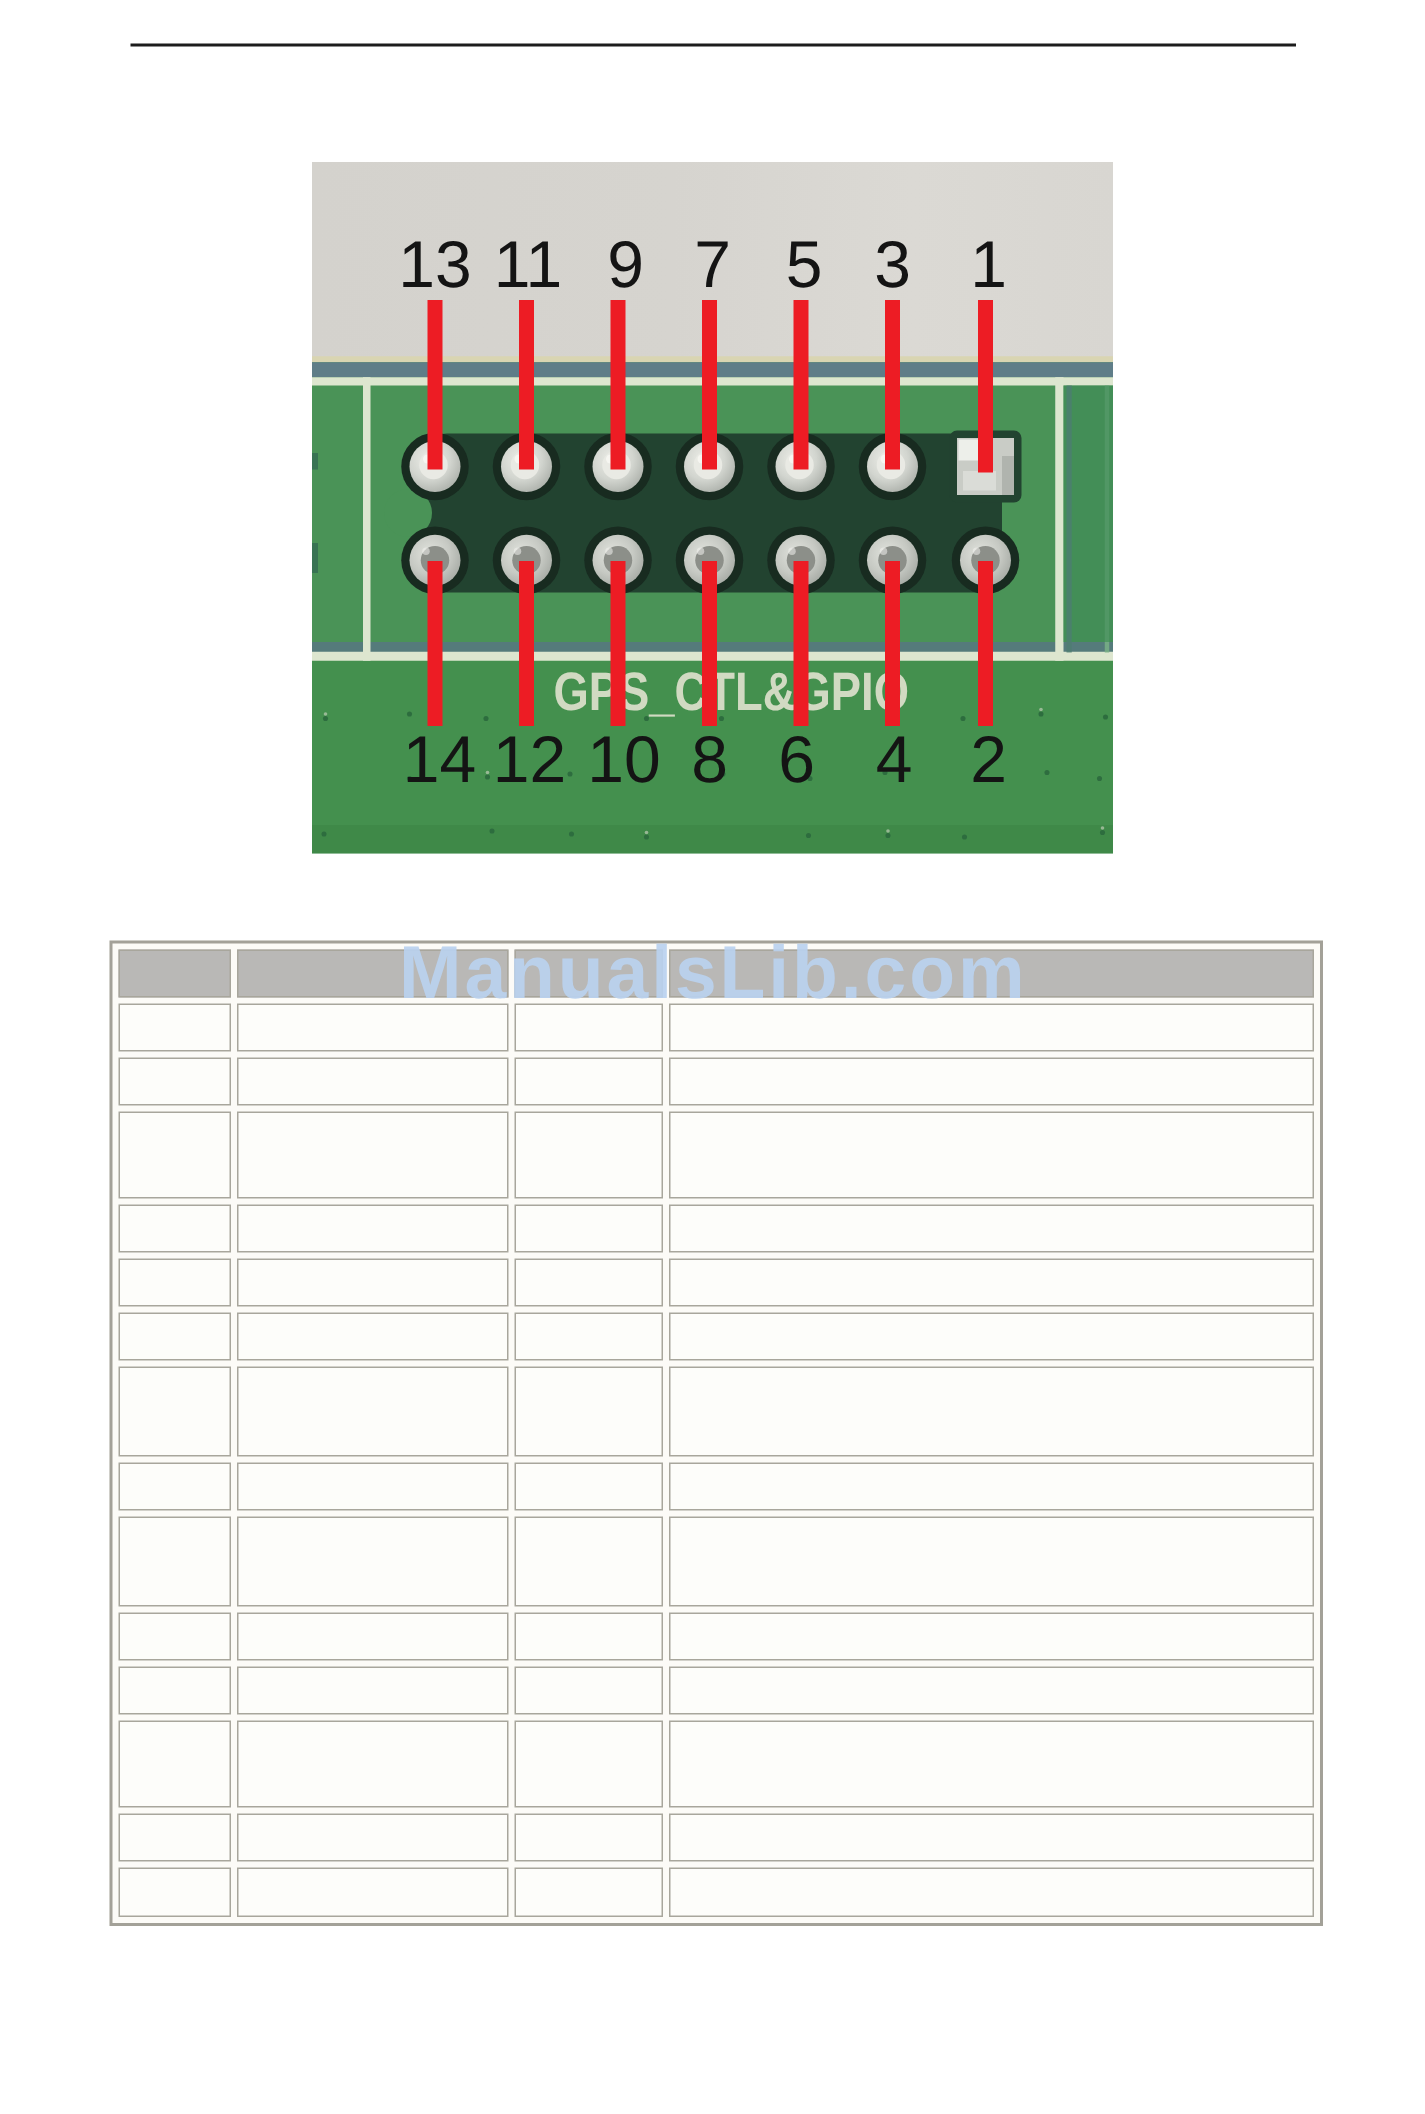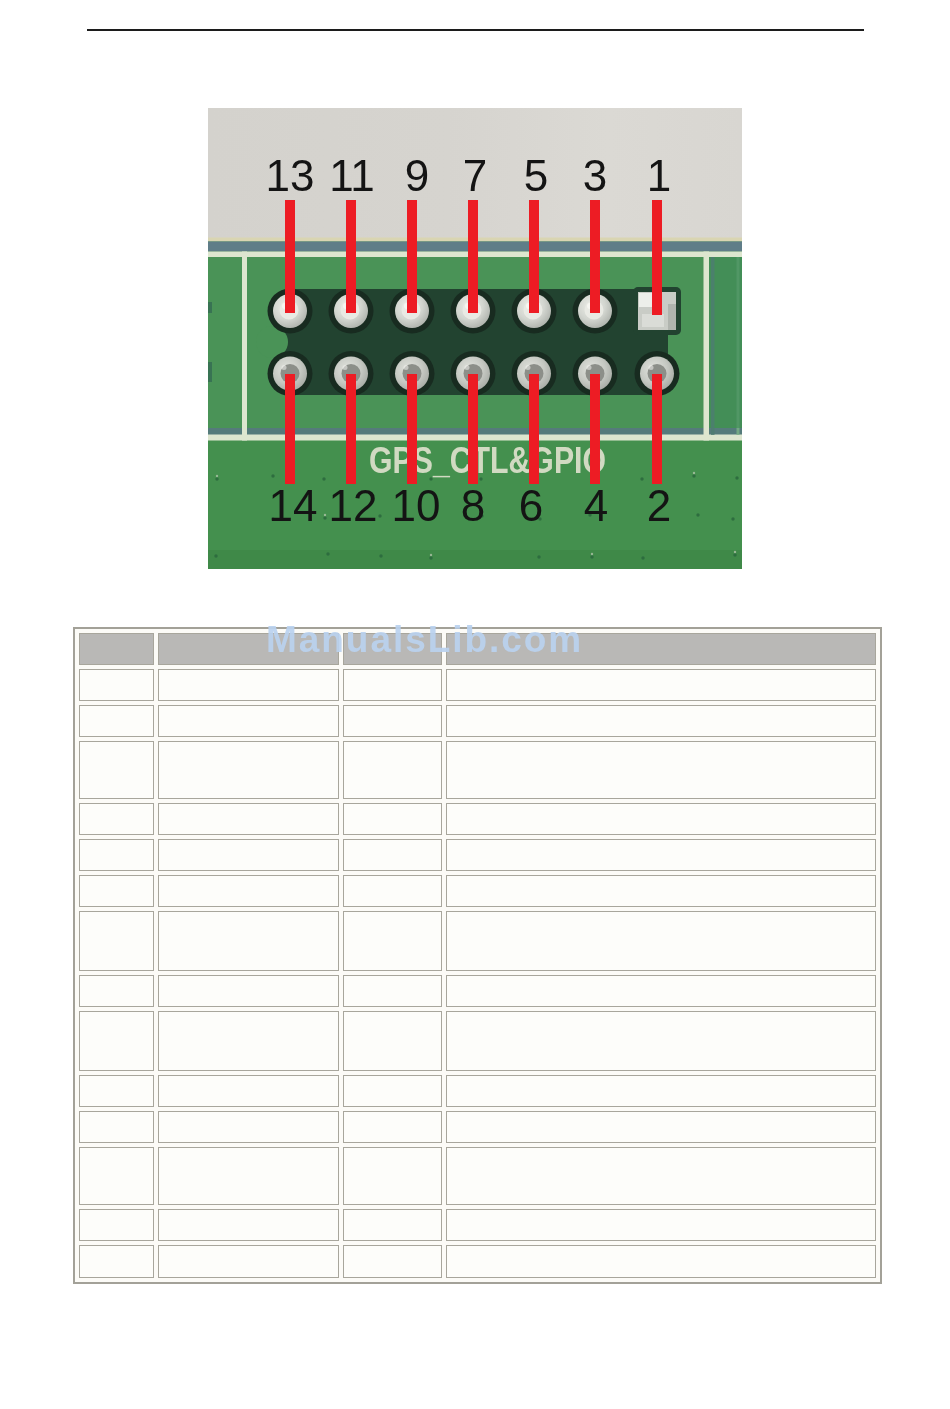--- a/index.html
+++ b/index.html
@@ -308,13 +308,13 @@
 
   <tr>
         <td class="c1" style="height:33px;"></td>
         <td class="c2"></td>
         <td class="c3"></td>
         <td class="c4"></td>
       </tr>
 </tbody>
   </table>
 
-<div class="abs" style="left:266px;top:619px;width:440px;font-family:'Liberation Sans',sans-serif;font-weight:bold;font-size:37px;letter-spacing:1.95px;color:rgba(186,209,239,0.92);white-space:nowrap;">ManualsLib.com</div>
+<div class="abs" style="left:266px;top:619px;width:440px;font-family:'Liberation Sans',sans-serif;font-weight:bold;font-size:50px;letter-spacing:1.95px;color:rgba(186,209,239,0.92);white-space:nowrap;">ManualsLib.com</div>
 
 </body></html>

